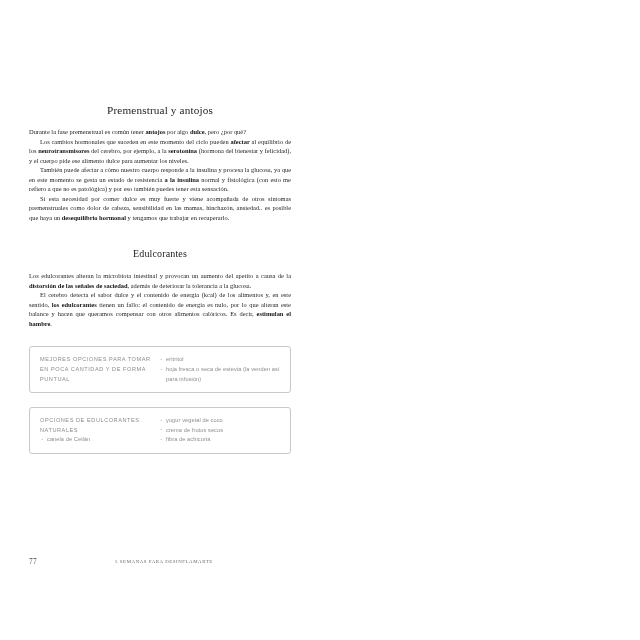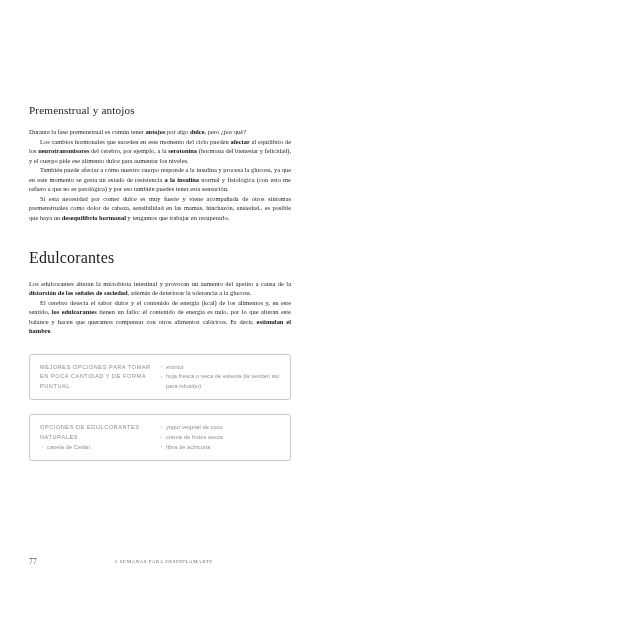--- a/index.html
+++ b/index.html
@@ -50,24 +50,25 @@
   }
 
   h2.section-title {
     font-family: "Liberation Serif", serif;
     font-size: 11.2px;
     font-weight: normal;
     letter-spacing: 0.15px;
     color: #1c1c1c;
     margin: 0 0 10px 0;
     line-height: 1.2;
+    text-align: center;
   }
 
   h2.section-title.big {
-    font-size: 16px;
+    font-size: 10px;
     margin: 0 0 11px 0;
   }
 
   p.body {
     font-size: 6.45px;
     line-height: 9.5px;
     text-align: justify;
     margin: 0;
     color: #262626;
     hyphens: none;

